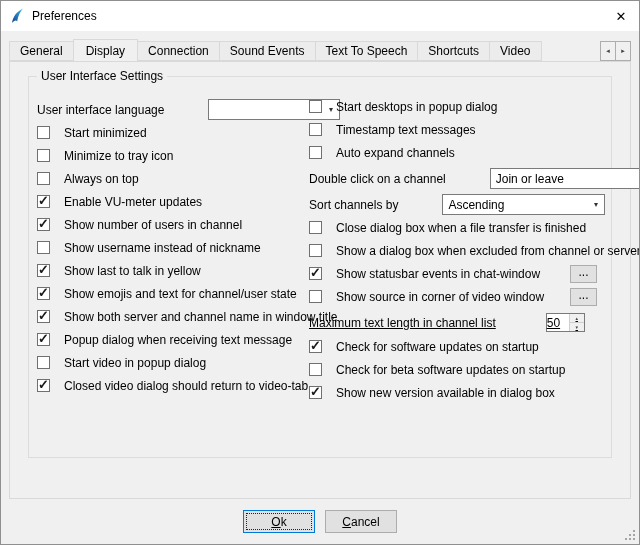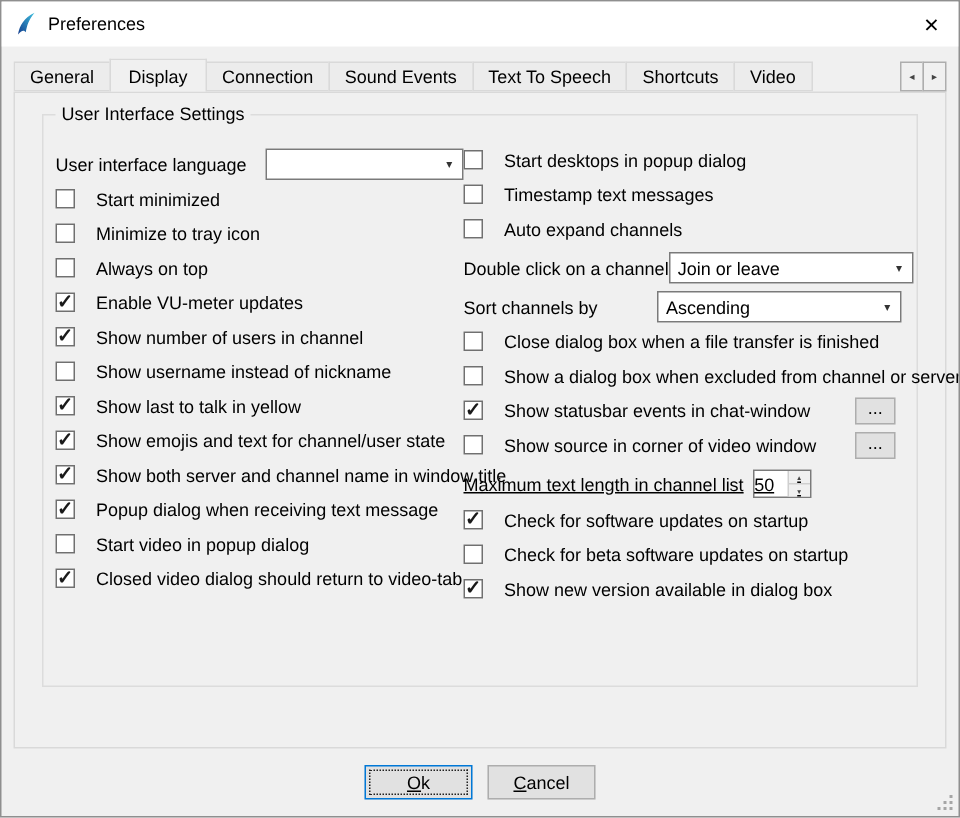--- a/index.html
+++ b/index.html
@@ -37,21 +37,21 @@
   .pane { margin: 0 8px; border: 1px solid #d9d9d9; background: #f0f0f0; height: 438px; position: relative; z-index: 2; }
 
   
   .group { position: relative; margin: 14px 18px; border: 1px solid #dcdcdc; height: 382px; padding: 22px 8px 0 8px; }
   .legend { position: absolute; top: -8px; left: 8px; background: #f0f0f0; padding: 0 4px; }
 
   .cols { display: flex; }
   .col-left { width: 272px; flex: none; }
   .col-right { flex: 1; min-width: 0; padding-right: 2px; }
 
-  .row { display: flex; align-items: center; margin-bottom: 8px; height: 15px; }
+  .row { display: flex; align-items: center; margin-bottom: 8px; height: 15px; gap: 44px; }
   .row-combo { height: 21px; margin-bottom: 5px; }
   .cbrow { gap: 14px; cursor: default; }
   .lbl { white-space: nowrap; }
 
   .cb { width: 13px; height: 13px; border: 1px solid #707070; background: #fff; position: relative; flex: none; }
   .cb.checked::after { content: "✓"; position: absolute; left: 0px; top: -3px; font-size: 13px; font-weight: bold; color: #1a1a1a; }
 
   .combo { height: 21px; border: 1px solid #7a7a7a; background: #fff; display: flex; align-items: center; flex: none; }
   .combo .val { flex: 1; padding-left: 5px; white-space: nowrap; overflow: hidden; }
   .combo .drop { width: 17px; text-align: center; font-size: 8px; color: #333; flex: none; }

